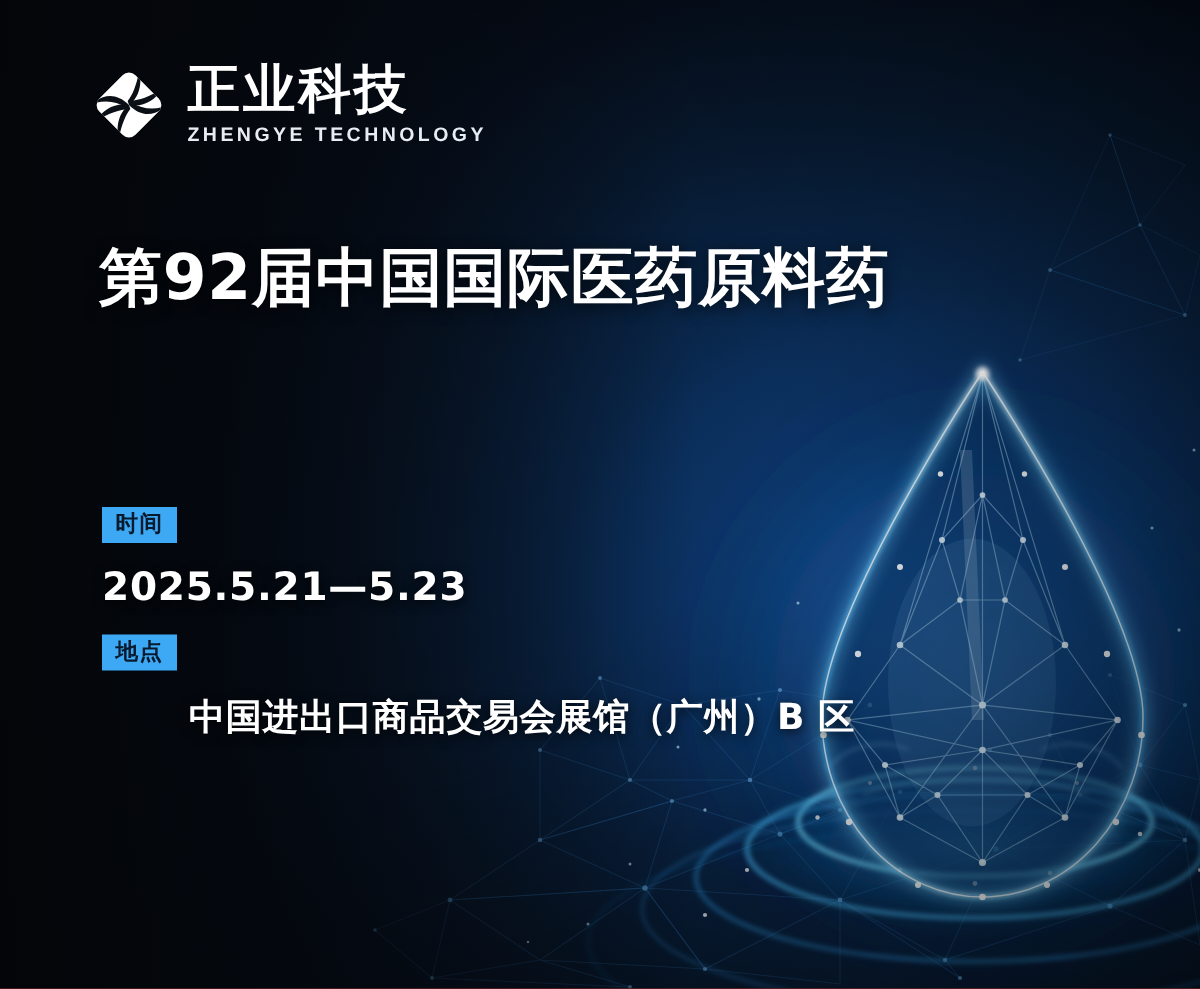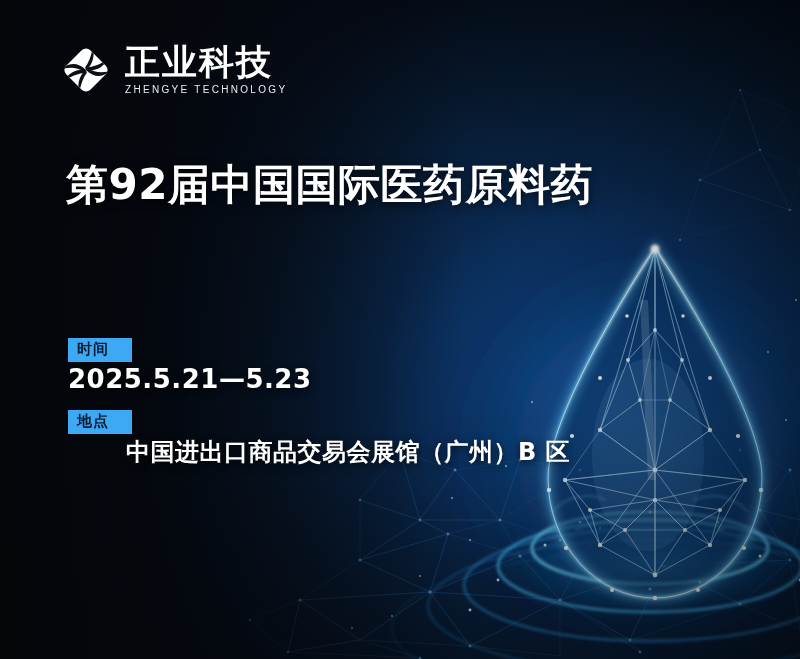--- a/index.html
+++ b/index.html
@@ -39,21 +39,21 @@
     display:flex;align-items:center;gap:11px;
   }
   .logo-mark{width:56px;height:56px;flex:none;}
   .logo-text{display:flex;flex-direction:column;justify-content:center;}
   .logo-cn{
     font-size:35px;font-weight:bold;color:#ffffff;
     letter-spacing:2px;line-height:1.02;
     font-family:"DejaVu Sans","Liberation Sans",sans-serif;
   }
   .logo-en{
-    font-size:10px;font-weight:normal;color:#e8edf4;
+    font-size:13px;font-weight:bold;color:#e8edf4;
     letter-spacing:2.3px;margin-top:3px;
     font-family:"Liberation Sans",sans-serif;
   }
 
   
   .headline{
     position:absolute;left:66px;top:158px;width:620px;
     color:#ffffff;font-weight:bold;font-size:42px;line-height:1.30;
     letter-spacing:0.5px;
     font-family:"DejaVu Sans","Liberation Sans",sans-serif;
@@ -62,27 +62,27 @@
   .headline .l2{display:block;}
 
   
   .info{position:absolute;left:68px;top:338px;width:560px;}
   .info-row{margin-bottom:16px;}
   .info-row:last-child{margin-bottom:0;}
   .badge{
     display:inline-block;
     background:#3da9f5;color:#071a2e;
     font-size:15px;font-weight:bold;
-    padding:2px 23px 3px 9px;
+    padding:2px 9px 3px 9px;
     line-height:1.25;letter-spacing:1px;
     font-family:"DejaVu Sans","Liberation Sans",sans-serif;
   }
   .info-value{
     color:#ffffff;font-size:26px;font-weight:bold;
-    margin-top:2px;letter-spacing:0.5px;white-space:nowrap;
+    margin-top:15px;letter-spacing:0.5px;white-space:nowrap;
     font-family:"DejaVu Sans","Liberation Sans",sans-serif;
     text-shadow:0 2px 8px rgba(0,0,0,.8);
   }
   .info-value.small{font-size:24px;text-align:center;}
 </style>
 </head>
 <body>
 
 <div id="poster">
 

